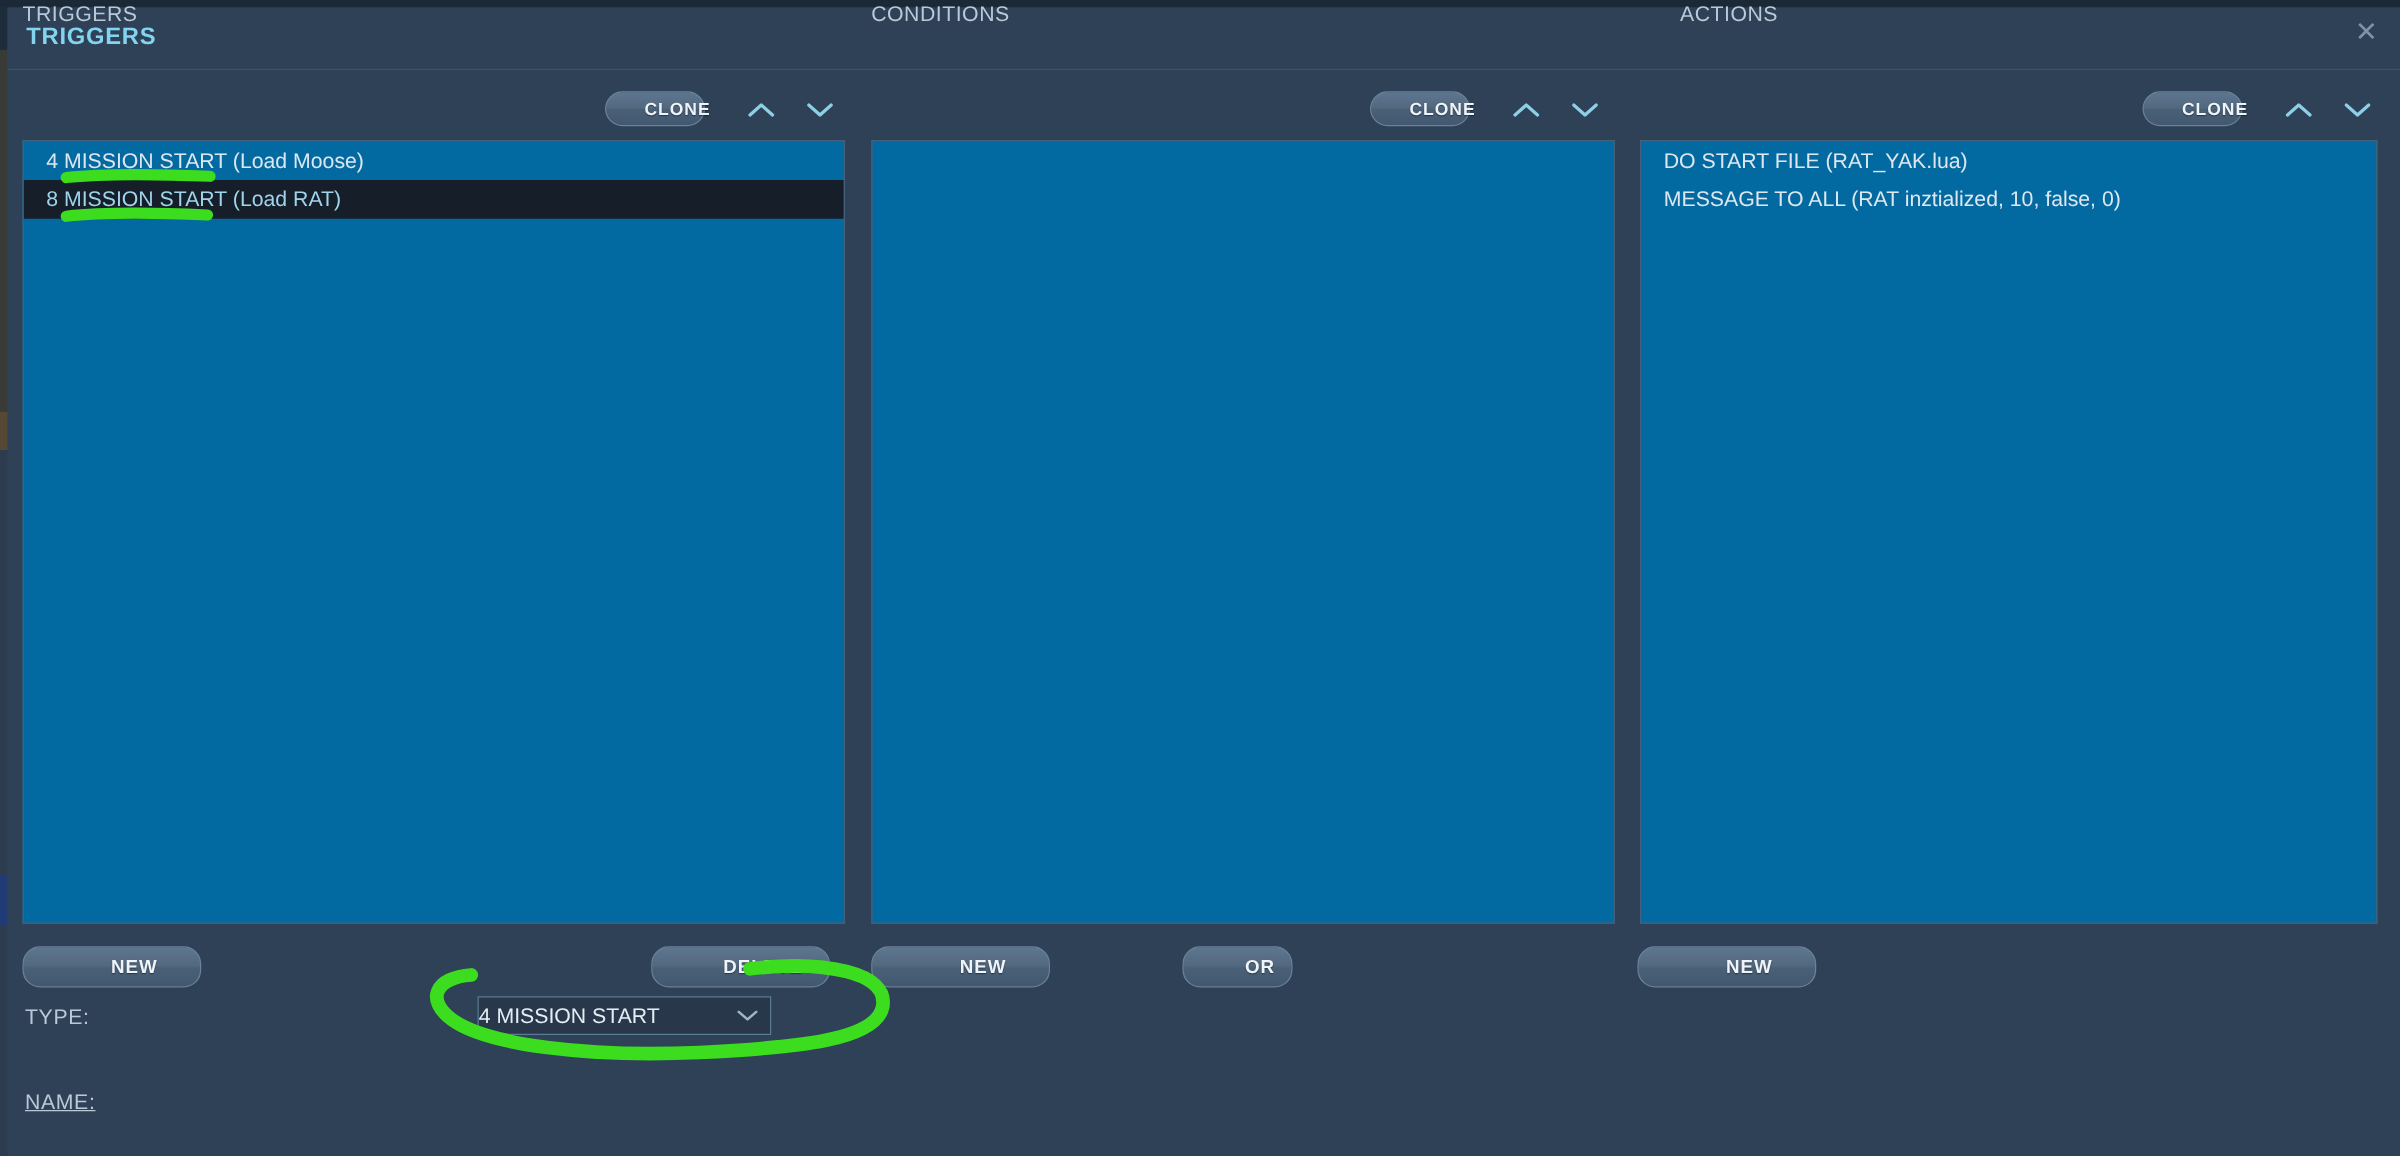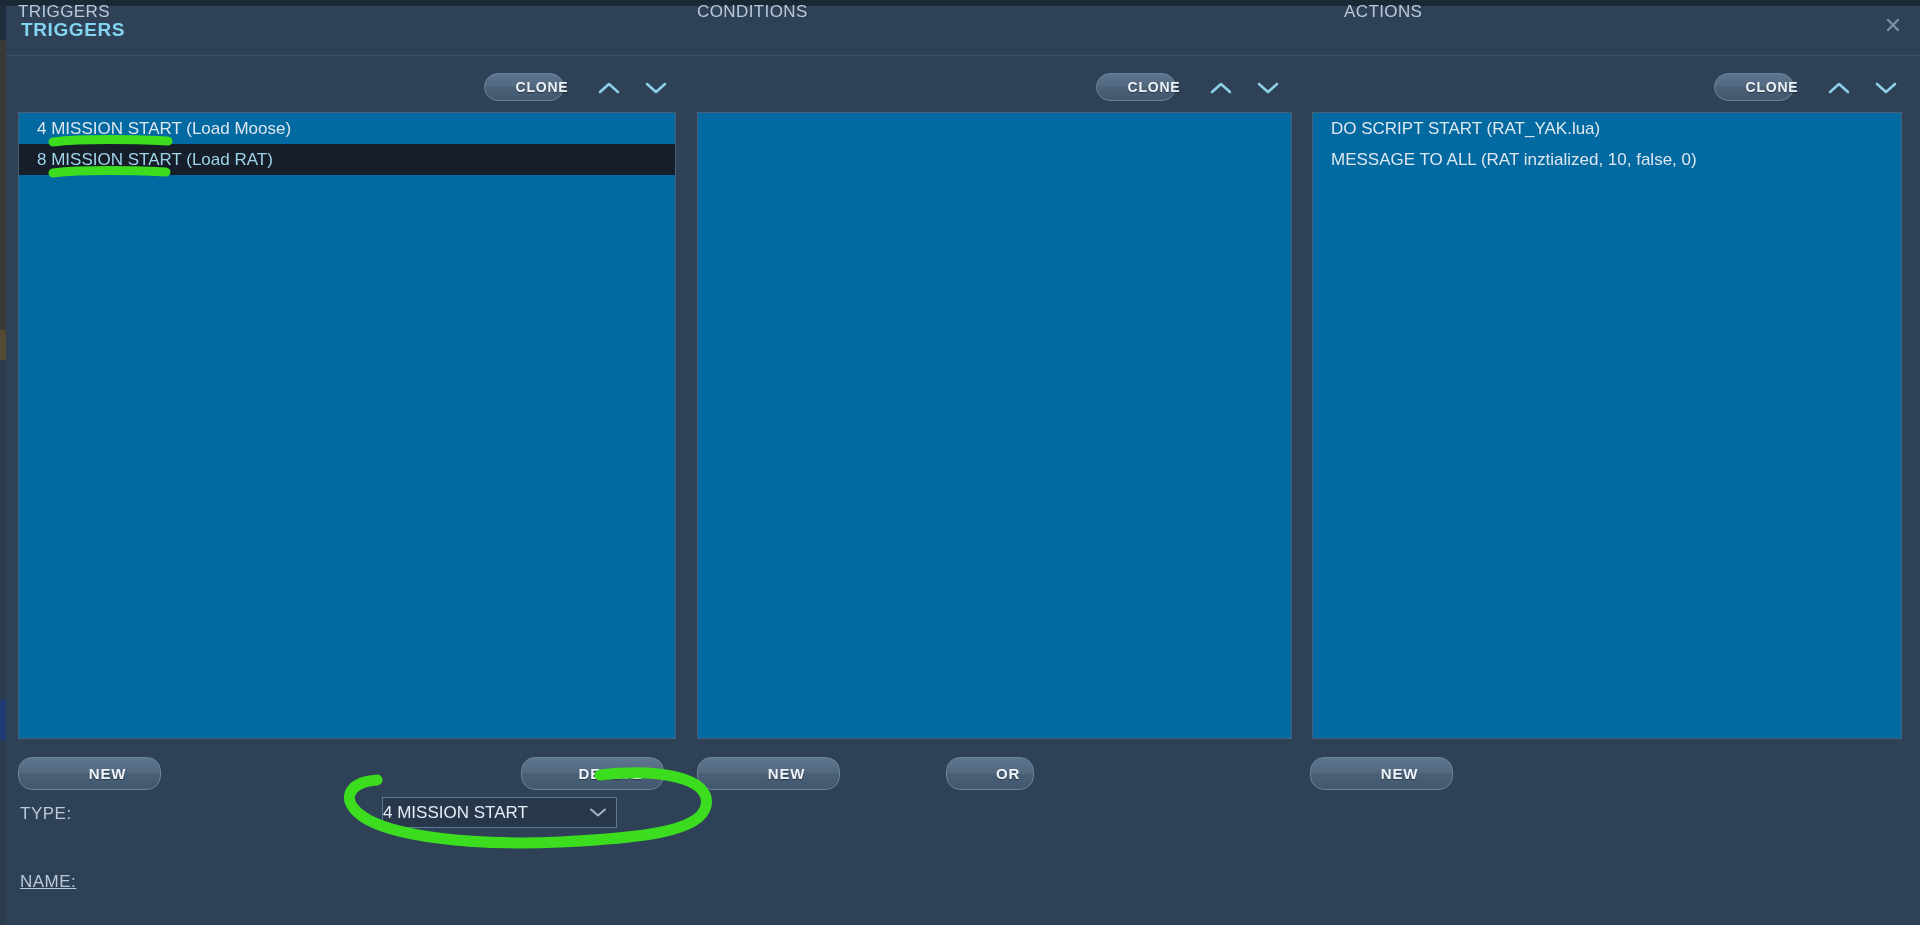--- a/index.html
+++ b/index.html
@@ -255,21 +255,21 @@
   </div>
 
   <div class="pane pane-triggers">
     <div class="list-row">4 MISSION START (Load Moose)</div>
     <div class="list-row selected">8 MISSION START (Load RAT)</div>
   </div>
 
   <div class="pane pane-conditions"></div>
 
   <div class="pane pane-actions">
-    <div class="list-row">DO SCRIPT START (RAT_YAK.lua)</div>
+    <div class="list-row">DO START FILE (RAT_YAK.lua)</div>
     <div class="list-row">MESSAGE TO ALL (RAT inztialized, 10, false, 0)</div>
   </div>
 
   <div class="btn btn-bottom btn-new-triggers">NEW</div>
   <div class="btn btn-bottom btn-delete-triggers">DELETE</div>
   <div class="btn btn-bottom btn-new-conditions">NEW</div>
   <div class="btn btn-bottom btn-or-conditions">OR</div>
   <div class="btn btn-bottom btn-new-actions">NEW</div>
 
   <div class="form-label label-type">TYPE:</div>

